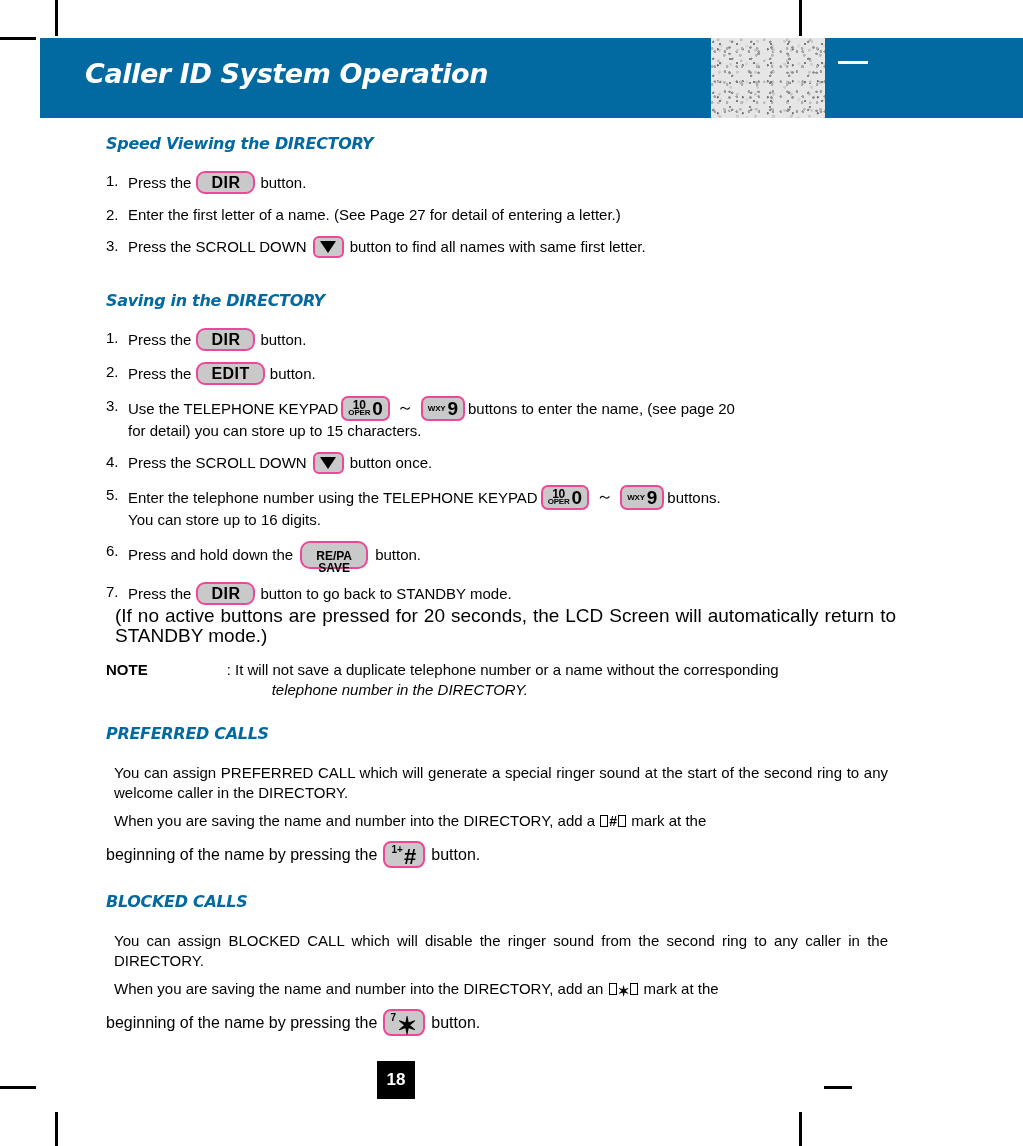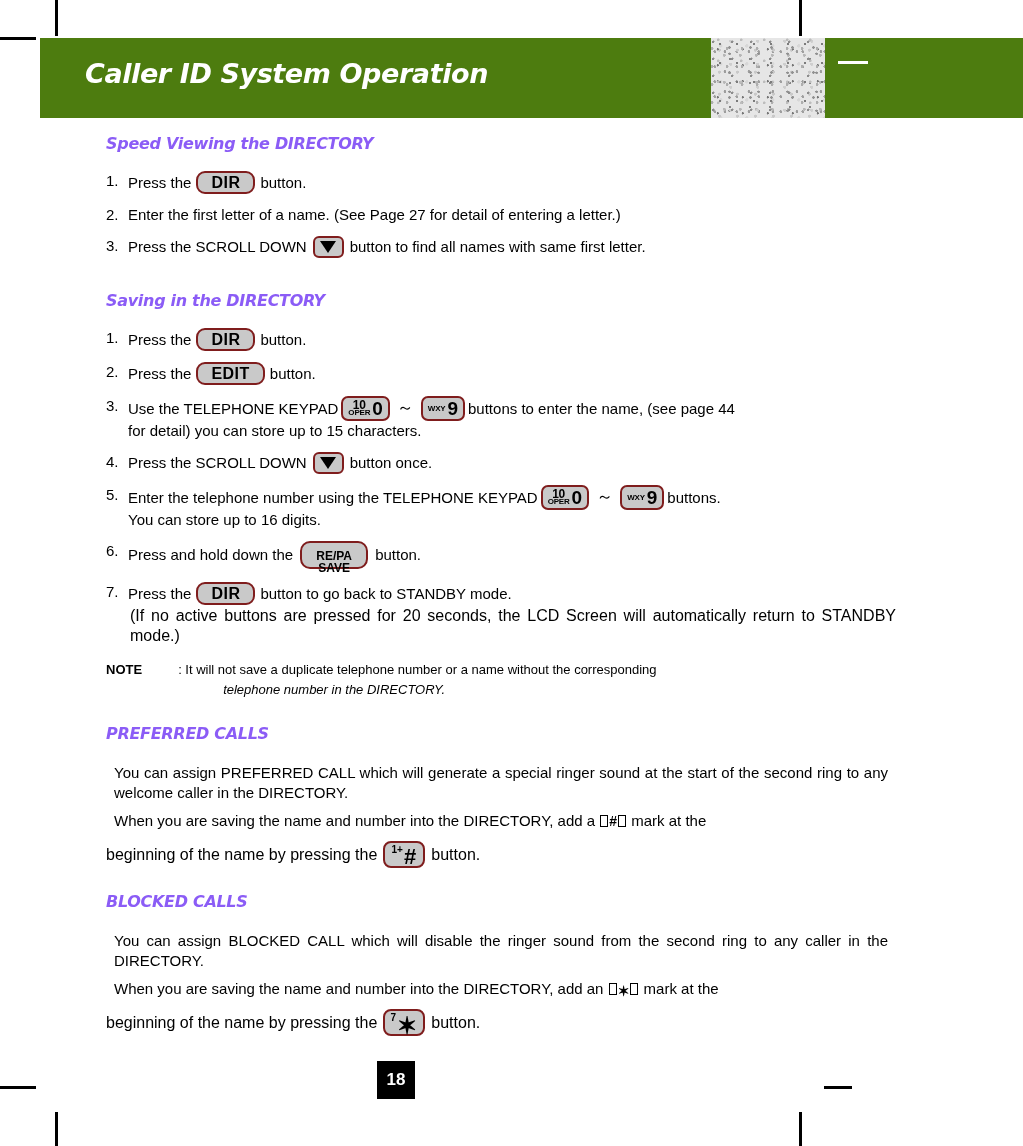--- a/index.html
+++ b/index.html
@@ -13,21 +13,21 @@
   }
 
   
   .crop{position:absolute;background:#000;}
   .crop-v{width:3px;}
   .crop-h{height:3px;}
 
   
   .header-band{
     position:absolute;left:40px;top:38px;width:983px;height:80px;
-    background:#4d7c0f;
+    background:#0369a1;
   }
   .header-title{
     position:absolute;left:45px;top:20px;
     color:#ffffff;
     font-family:"DejaVu Sans", sans-serif;
     font-size:27px;font-weight:bold;font-style:italic;
     letter-spacing:-0.4px;
     white-space:nowrap;
   }
   .header-swatch{
@@ -58,21 +58,21 @@
   }
 
   
   .content{position:absolute;left:106px;top:134px;width:790px;}
 
   h2.section-head{
     margin:0 0 0 0;
     font-family:"DejaVu Sans", sans-serif;
     font-size:16px;font-weight:bold;font-style:italic;
     letter-spacing:-0.3px;
-    color:#8b5cf6;
+    color:#0369a1;
   }
   .sec-gap-1{height:18px;}
   .sec-gap-2{height:12px;}
 
   .step{
     display:flex;align-items:flex-start;
     font-size:15px;line-height:20px;
     margin-bottom:11px;
   }
   .step .num{width:22px;flex:0 0 22px;}
@@ -82,36 +82,36 @@
   .cont-line{}
 
   .para{
     font-size:15px;line-height:20px;
     margin:8px;
   }
   .para.just{text-align:justify;text-align-last:left;}
   .para-line{display:flex;align-items:center;flex-wrap:wrap;margin-top:10px;}
 
   .note{
-    display:flex;font-size:13px;line-height:20px;margin-top:14px;
+    display:flex;font-size:15px;line-height:20px;margin-top:14px;gap:43px;
   }
   .note .lbl{flex:0 0 auto;font-weight:bold;}
   .note .note-body{flex:1;text-align:justify;margin-left:36px;}
   .note .note-2{display:block;margin-left:45px;font-style:italic;}
 
   .paren{
-    font-size:16px;line-height:20px;margin-left:24px;margin-top:-3px;
+    font-size:19px;line-height:20px;margin-left:9px;margin-top:-3px;
     text-align:justify;
   }
 
   
   .btn{
     display:inline-flex;align-items:center;justify-content:center;
     background:#c9c9c9;
-    border:2px solid #7f1d1d;
+    border:2px solid #ec4899;
     box-sizing:border-box;
     color:#000;
     font-weight:bold;
     vertical-align:middle;
   }
   .btn-pill{
     border-radius:9px;
     height:23px;padding:0 13px;
     font-size:16px;
     letter-spacing:0.5px;
@@ -271,21 +271,21 @@
           </span>
           <span class="key-digit">0</span>
         </span>
         <span class="tilde">～</span>
         <span class="btn btn-key">
           <span class="key-sub">
             <span class="k-bot">WXY</span>
           </span>
           <span class="key-digit">9</span>
         </span>
-        <span>buttons to enter the name, (see page 44</span>
+        <span>buttons to enter the name, (see page 20</span>
       </span>
       <span class="cont-line" style="display:block;">for detail) you can store up to 15 characters.</span>
     </span>
   </div>
 
   <div class="step">
     <span class="num">4.</span>
     <span class="body">
       <span class="step-line">
         <span>Press the SCROLL DOWN</span>

